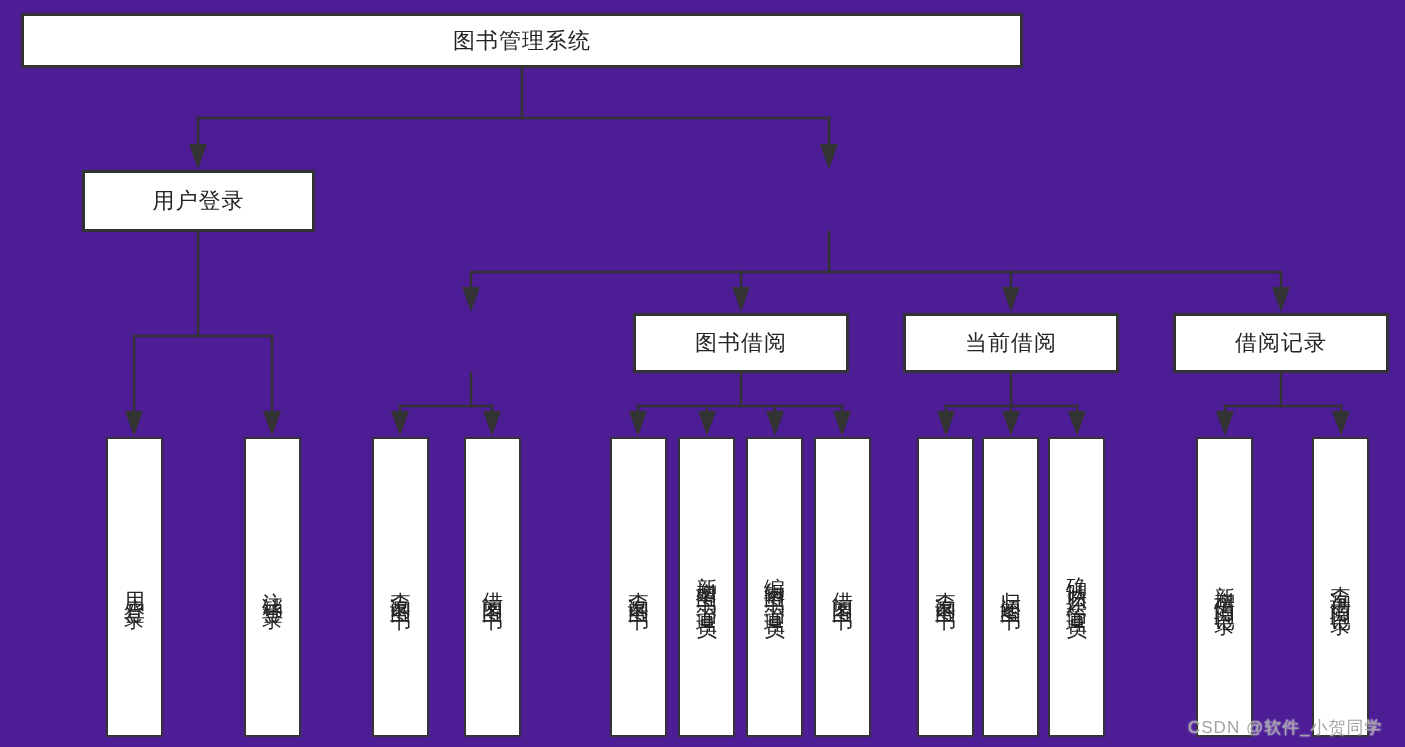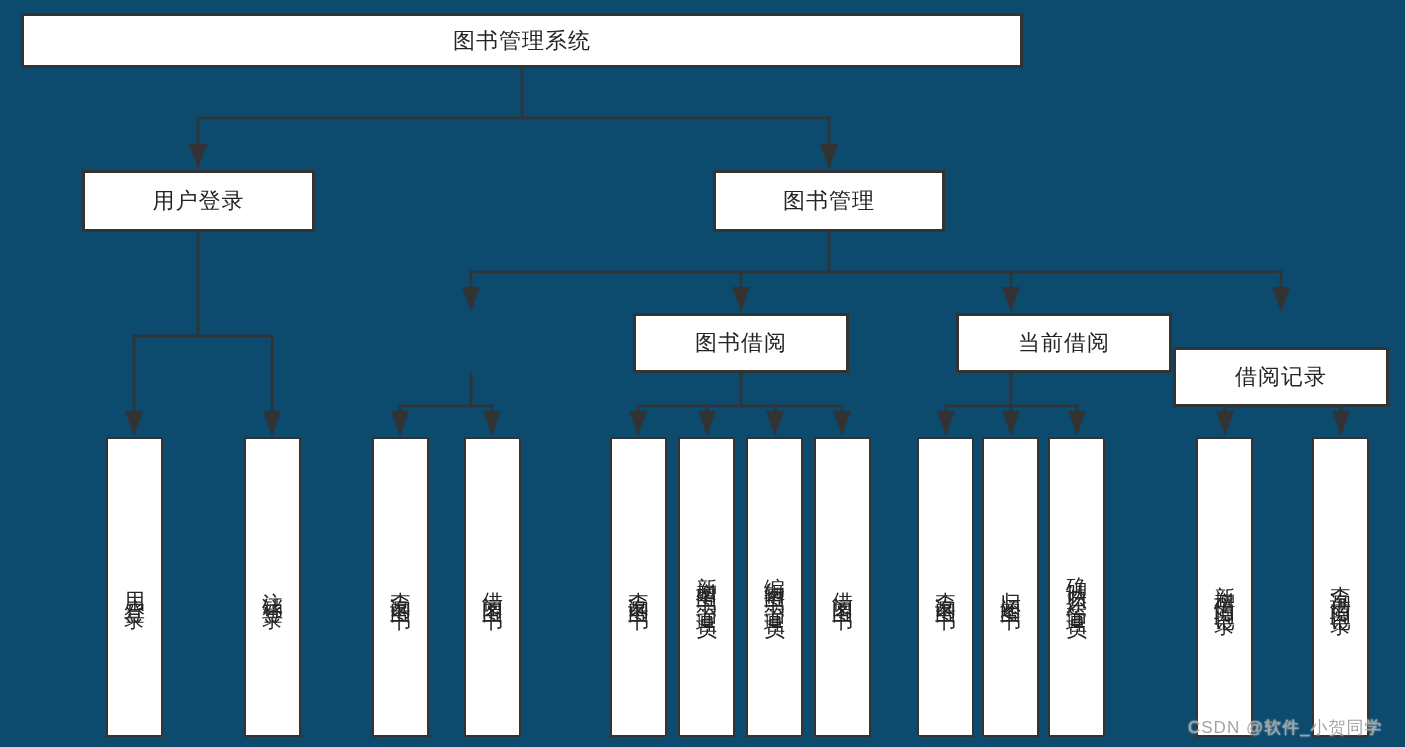--- a/index.html
+++ b/index.html
@@ -1,20 +1,20 @@
 <!DOCTYPE html>
 <html><head>
 <meta charset="utf-8">
 <style>
   html, body { margin: 0; padding: 0; background: #ffffff; }
   #canvas {
     position: relative;
     width: 1405px;
     height: 747px;
-    background: #0c4a6e;
+    background: #4c1d95;
     font-family: "Liberation Sans", "DejaVu Sans", sans-serif;
     overflow: hidden;
   }
   #connectors {
     position: absolute;
     left: 0; top: 0;
     width: 1405px; height: 747px;
   }
   .box {
     position: absolute;
@@ -121,31 +121,28 @@
     </g>
   </svg>
 
   <div class="box" style="left:21px; top:13px; width:1002px; height:55px;">
     <span>图书管理系统</span>
   </div>
 
   <div class="box" style="left:82px; top:170px; width:233px; height:62px;">
     <span>用户登录</span>
   </div>
-  <div class="box" style="left:713px; top:170px; width:232px; height:62px;">
-    <span>图书管理</span>
-  </div>
 
   <div class="box" style="left:633px; top:313px; width:216px; height:60px;">
     <span>图书借阅</span>
   </div>
-  <div class="box" style="left:956px; top:313px; width:216px; height:60px;">
+  <div class="box" style="left:903px; top:313px; width:216px; height:60px;">
     <span>当前借阅</span>
   </div>
-  <div class="box" style="left:1173px; top:313px; width:216px; height:60px;margin-top:34px;">
+  <div class="box" style="left:1173px; top:313px; width:216px; height:60px;">
     <span>借阅记录</span>
   </div>
 
   <div class="box leaf" style="left:106px;">
     <span class="vtext">用户登录</span>
   </div>
   <div class="box leaf" style="left:244px;">
     <span class="vtext">注销登录</span>
   </div>
 

